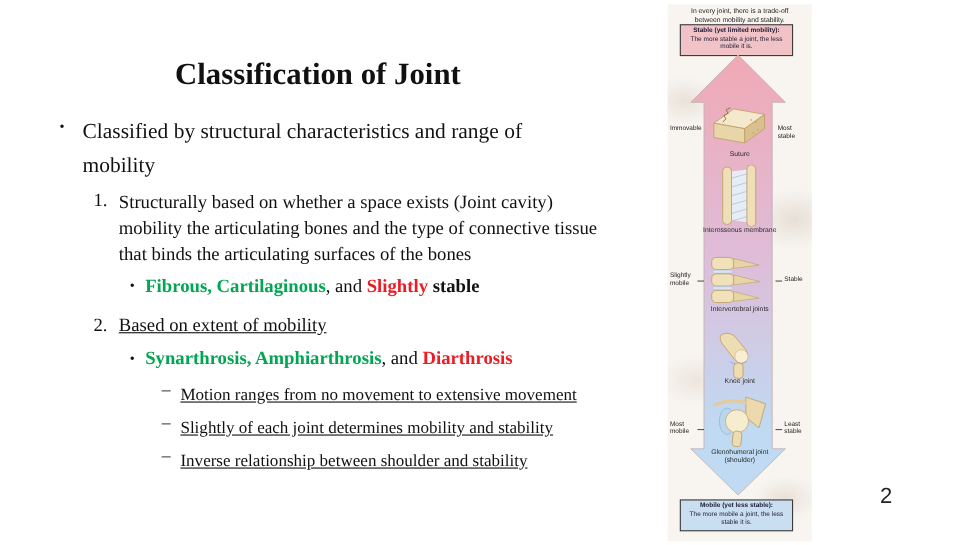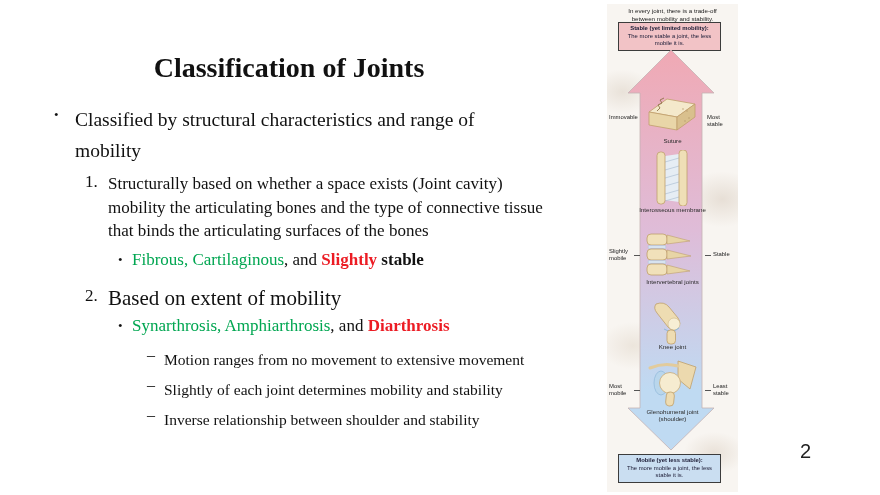--- a/index.html
+++ b/index.html
@@ -13,29 +13,29 @@
          font-weight:bold;font-size:28px;}
   .marker-dot{font-size:13px;}
   .b1-marker{left:54px;top:107px;}
   .b1-text{left:75px;top:104px;width:500px;font-size:19.5px;line-height:31px;white-space:pre-line;}
   .i-num{font-size:17px;}
   .i1-num{left:85px;top:172px;}
   .i1-text{left:108px;top:172px;width:500px;font-size:17px;line-height:23.5px;white-space:pre-line;}
   .s1-marker{left:118px;top:252px;}
   .s1-text{left:132px;top:250px;font-size:17px;}
   .i2-num{left:85px;top:286px;}
-  .i2-text{left:108px;top:286px;font-size:21px;}
+  .i2-text{left:108px;top:286px;font-size:17px;text-decoration:underline;}
   .s2-marker{left:118px;top:318px;}
   .s2-text{left:132px;top:316px;font-size:17px;}
-  .g{color:var(--green,#00a651);font-weight:normal;}
+  .g{color:var(--green,#00a651);font-weight:bold;}
   .r{color:var(--red,#ec1c24);font-weight:bold;}
   .bb{font-weight:bold;}
   .d-marker{font-size:16px;width:10px;}
   .dm1{left:147px;top:346px;} .dm2{left:147px;top:376px;} .dm3{left:147px;top:406px;}
-  .d-text{font-size:15.5px;}
+  .d-text{font-size:15.5px;text-decoration:underline;}
   .dt1{left:164px;top:351px;} .dt2{left:164px;top:381px;} .dt3{left:164px;top:411px;}
   .page-num{left:800px;top:440px;font-family:"Liberation Sans",sans-serif;font-size:20px;color:#222;}
 
   
   .figure{left:607px;top:4px;width:131px;height:488px;
           font-family:"Liberation Sans",sans-serif;color:#222;
           background-color:#f8f5f1;
           background-image:
             radial-gradient(ellipse 45px 32px at 12% 18%, #e9e2d9 0%, rgba(233,226,217,0) 70%),
             radial-gradient(ellipse 55px 40px at 88% 40%, #e7dfd6 0%, rgba(231,223,214,0) 70%),
@@ -62,21 +62,21 @@
   .lbl-most-mobile{left:2px;top:379px;width:25px;}
   .lbl-least-stable{left:106px;top:379px;width:26px;}
   .leader{height:1px;background:#555;}
   .ld1{left:27px;top:251px;width:6px;} .ld2{left:98px;top:251px;width:6px;}
   .ld3{left:27px;top:386px;width:6px;} .ld4{left:98px;top:386px;width:6px;}
   .joint-svg{position:absolute;}
 </style>
 </head>
 <body>
 
-<h1 class="abs title">Classification of Joints</h1>
+<h1 class="abs title">Classification of Joint</h1>
 
 <span class="abs marker-dot b1-marker">•</span>
 <div class="abs b1-text">Classified by structural characteristics and range of
 mobility</div>
 
 <span class="abs i-num i1-num">1.</span>
 <div class="abs i1-text">Structurally based on whether a space exists (Joint cavity)
 mobility the articulating bones and the type of connective tissue
 that binds the articulating surfaces of the bones</div>
 

